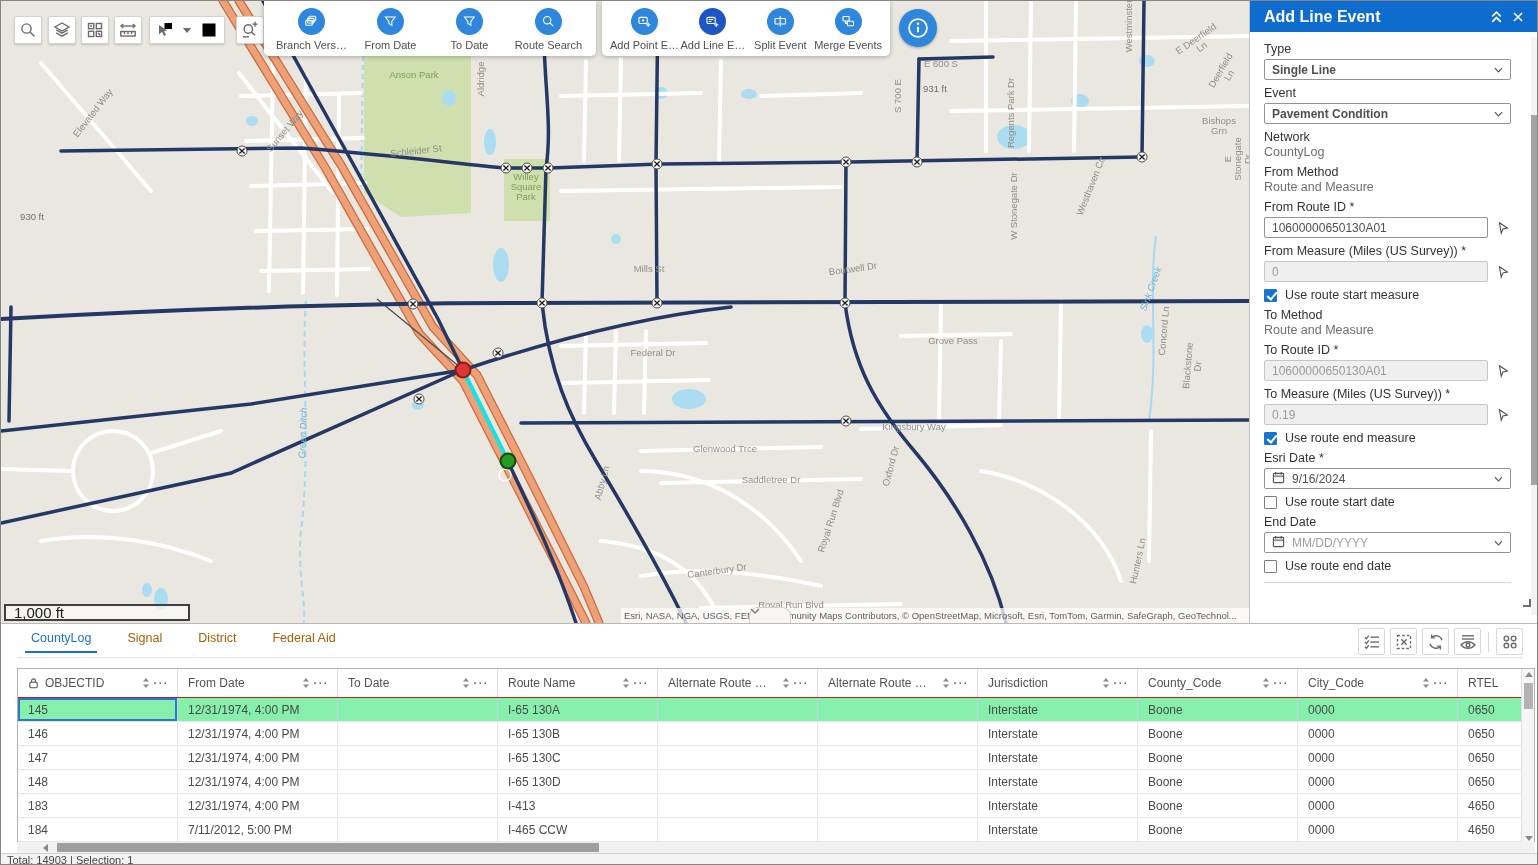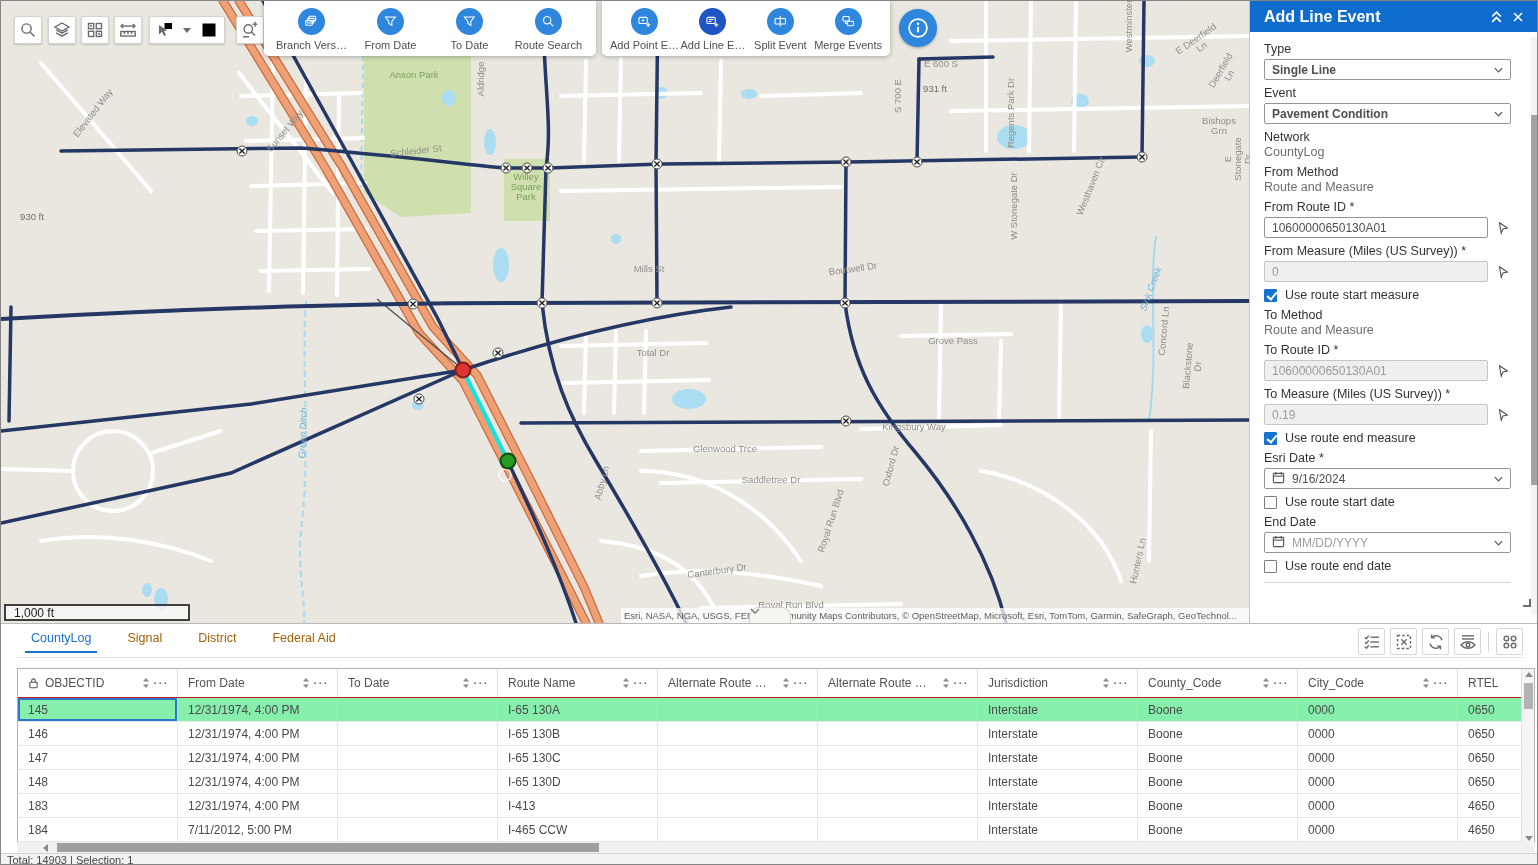--- a/index.html
+++ b/index.html
@@ -9,21 +9,21 @@
 
   
   #map { position:absolute; left:0; top:0; width:1248px; height:622px; background:#e9e7e0; overflow:hidden; }
   #map svg { position:absolute; left:0; top:0; }
   .map-label { position:absolute; font-size:9.5px; color:#8f8e88; white-space:pre-line; text-align:center;
     transform:translate(-50%,-50%); pointer-events:none; line-height:10px; }
   .map-label.park { color:#79a057; }
   .map-label.water { color:#6fb4d6; font-style:italic; }
   .map-label.elev { color:#6e6e6e; }
   #scalebar { position:absolute; left:3px; top:603px; width:186px; height:17px; border:2px solid #3f3f3f;
-    background:rgba(255,255,255,.6); font-size:12px; color:#1c1c1c; padding-left:8px; line-height:14px; }
+    background:rgba(255,255,255,.6); font-size:15px; color:#1c1c1c; padding-left:8px; line-height:14px; }
   #attribution { position:absolute; right:0; top:607px; width:628px; height:15px; background:rgba(255,255,255,.75);
     font-size:9.5px; color:#5d5d5d; white-space:nowrap; overflow:hidden; padding:2px 3px; }
   #attr-collapse { position:absolute; left:748px; top:606px; width:42px; height:16px; background:#f6f5f2;
     border:1px solid #cfcdc6; border-bottom:none; border-radius:9px 9px 0 0; display:flex; align-items:center;
     justify-content:center; cursor:pointer; }
 
   
   .sq-btn { position:absolute; top:15px; width:28px; height:28px; background:#fff; border:1px solid #d4d2cc;
     border-radius:2px; box-shadow:0 1px 2px rgba(0,0,0,.18); display:flex; align-items:center; justify-content:center; cursor:pointer; }
   .sq-btn svg, .flat-btn svg { stroke:#6b6b6b; fill:none; stroke-width:1.4; }
@@ -271,21 +271,21 @@
         <span class="map-label" style="left: 284px; top: 130px; transform: translate(-50%, -50%) rotate(-50deg);">Sunset Way</span>
         <span class="map-label park" style="left: 413px; top: 74px;">Anson Park</span>
         <span class="map-label" style="left: 480px; top: 78px; transform: translate(-50%, -50%) rotate(-90deg);">Aldridge</span>
         <span class="map-label park" style="left: 525px; top: 186px;">Willey
 Square
 Park</span>
         <span class="map-label elev" style="left: 934px; top: 88px;">931 ft</span>
         <span class="map-label elev" style="left: 31px; top: 184px; margin-top: 32px;">930 ft</span>
         <span class="map-label" style="left: 415px; top: 150px; transform: translate(-50%, -50%) rotate(-6deg);">Schleider St</span>
         <span class="map-label" style="left: 648px; top: 268px;">Mills St</span>
-        <span class="map-label" style="left: 652px; top: 352px;">Total Dr</span>
+        <span class="map-label" style="left: 652px; top: 352px;">Federal Dr</span>
         <span class="map-label" style="left: 852px; top: 268px; transform: translate(-50%, -50%) rotate(-8deg);">Boutwell Dr</span>
         <span class="map-label" style="left: 952px; top: 340px;">Grove Pass</span>
         <span class="map-label" style="left: 913px; top: 426px;">Kingsbury Way</span>
         <span class="map-label" style="left: 724px; top: 448px;">Glenwood Trce</span>
         <span class="map-label" style="left: 770px; top: 479px;">Saddletree Dr</span>
         <span class="map-label" style="left: 601px; top: 482px; transform: translate(-50%, -50%) rotate(-75deg);">Abby Ln</span>
         <span class="map-label" style="left: 716px; top: 570px; transform: translate(-50%, -50%) rotate(-8deg);">Canterbury Dr</span>
         <span class="map-label" style="left: 790px; top: 604px;">Royal Run Blvd</span>
         <span class="map-label" style="left: 830px; top: 520px; transform: translate(-50%, -50%) rotate(-72deg);">Royal Run Blvd</span>
         <span class="map-label" style="left: 890px; top: 465px; transform: translate(-50%, -50%) rotate(-75deg);">Oxford Dr</span>

